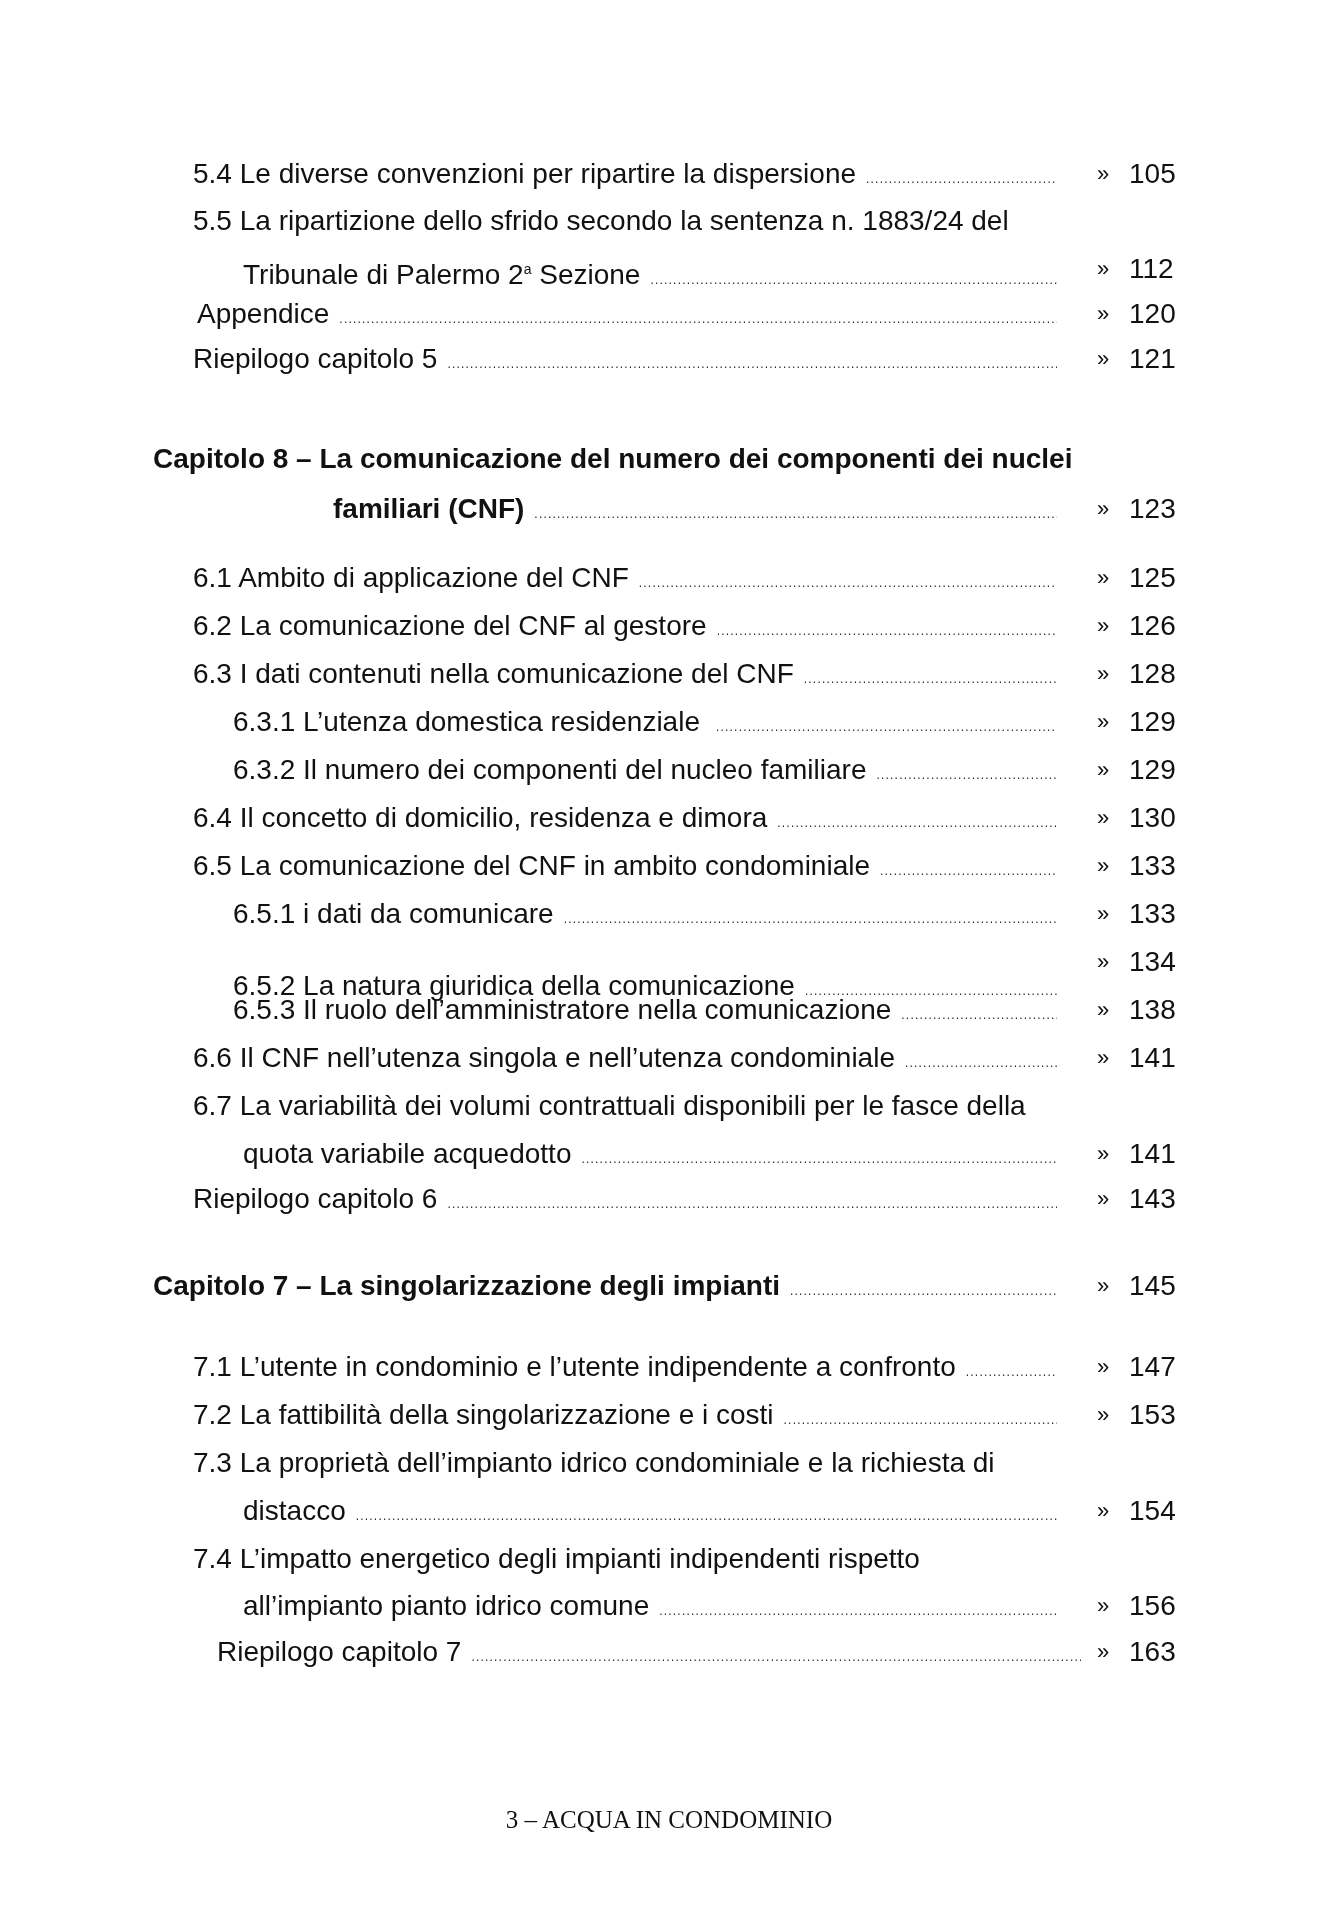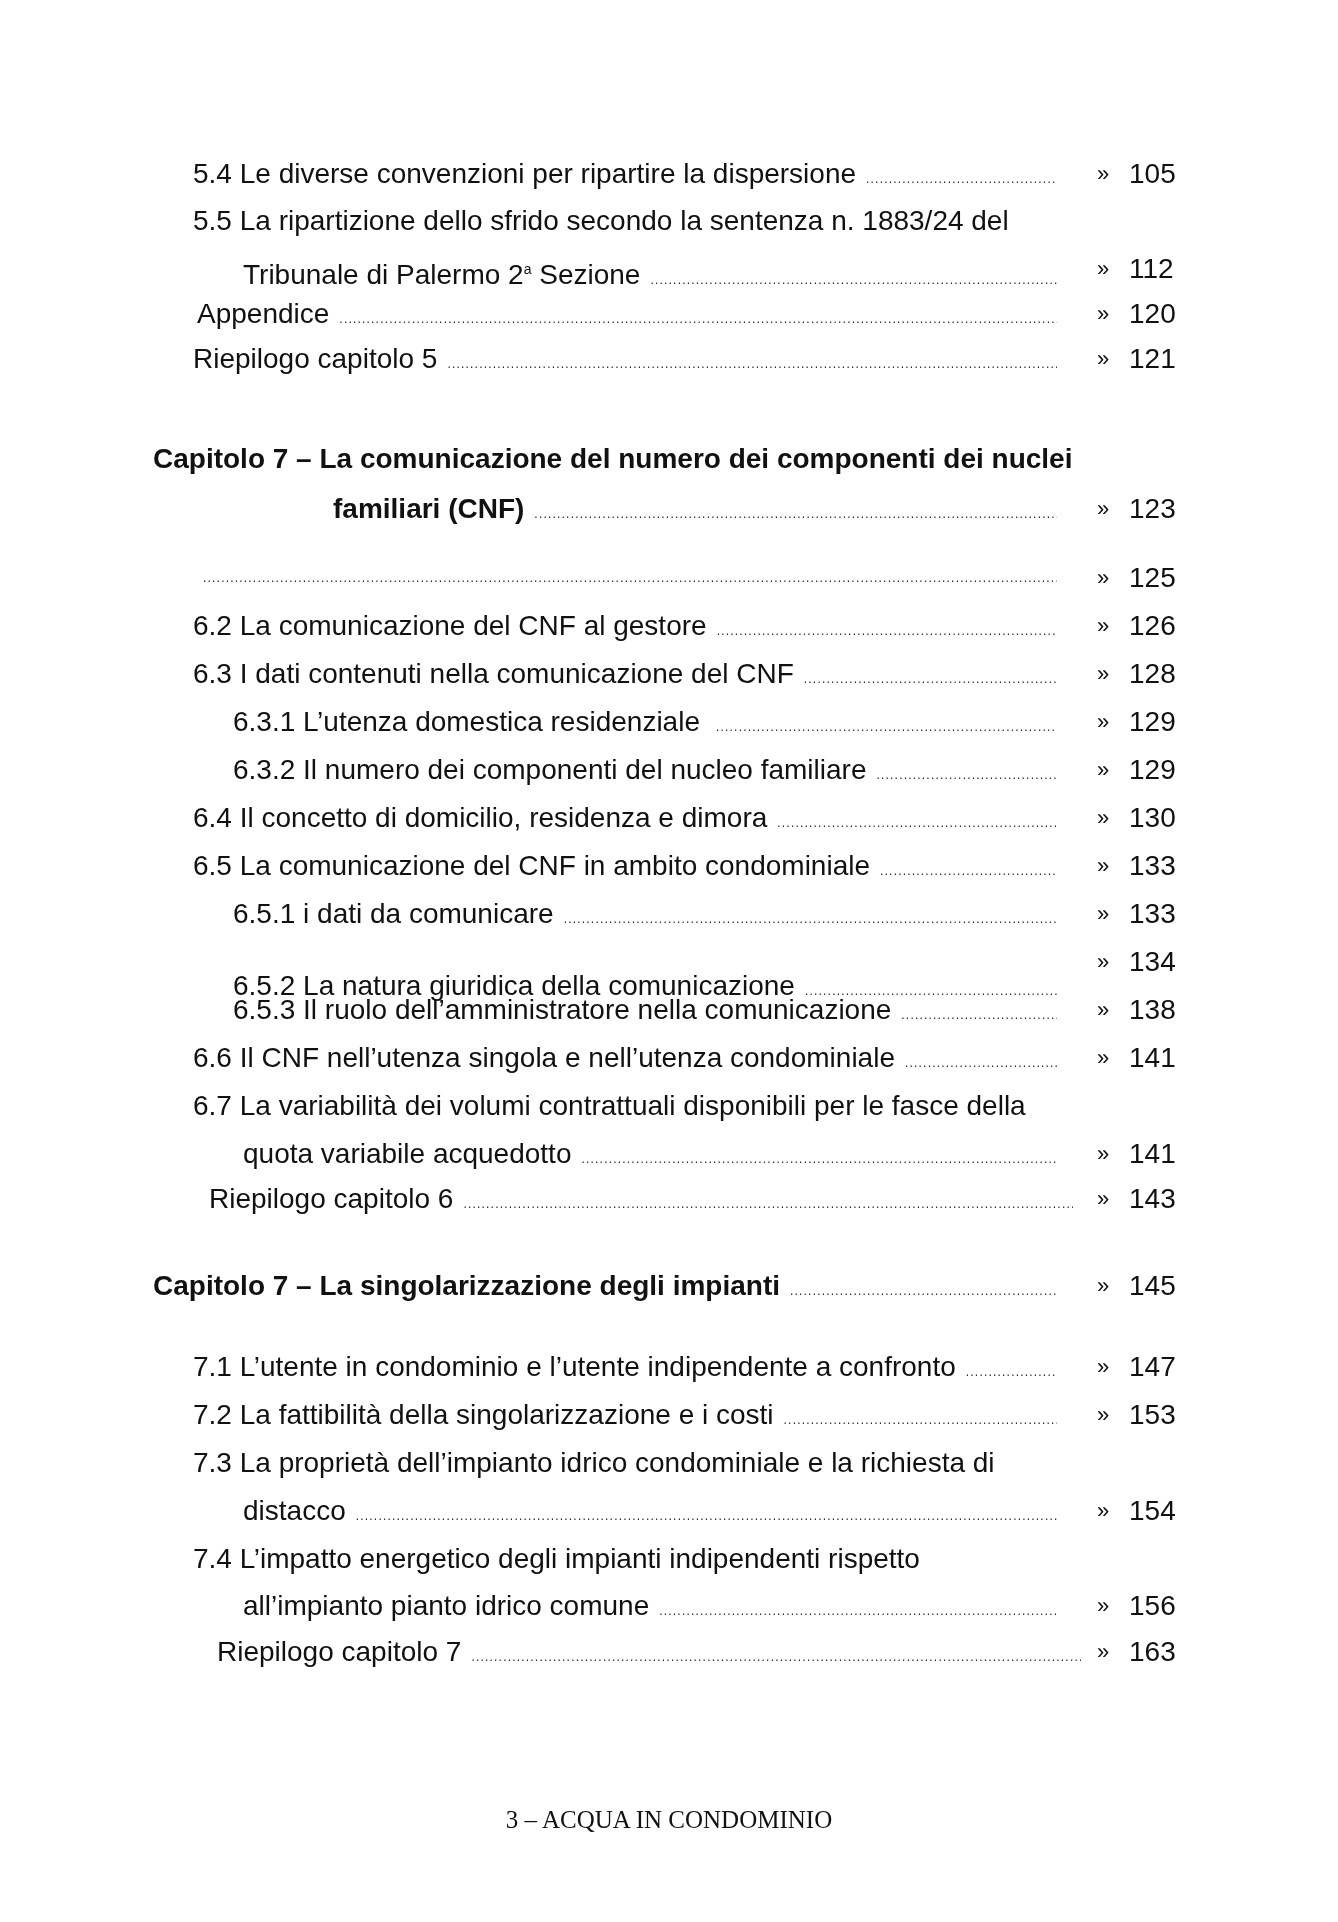--- a/index.html
+++ b/index.html
@@ -47,30 +47,31 @@
 <span class="line page" style="top:290px;">120</span>
 
 <div class="line" style="top:335px;left:193px;width:884px;">
   <span class="entry-text">Riepilogo capitolo 5</span>
   <span class="leader"></span>
 </div>
 <span class="line raquo" style="top:335px;">»</span>
 <span class="line page" style="top:335px;">121</span>
 
 <div class="line bold" style="top:435px;left:153px;">
-  <span class="entry-text">Capitolo 7 – La comunicazione del numero dei componenti dei nuclei</span>
+  <span class="entry-text">Capitolo 8 – La comunicazione del numero dei componenti dei nuclei</span>
 </div>
 <div class="line bold" style="top:485px;left:333px;width:744px;">
   <span class="entry-text">familiari (CNF)</span>
   <span class="leader"></span>
 </div>
 <span class="line raquo" style="top:485px;">»</span>
 <span class="line page" style="top:485px;">123</span>
 
 <div class="line" style="top:554px;left:193px;width:884px;">
+  <span class="entry-text">6.1 Ambito di applicazione del CNF</span>
   <span class="leader"></span>
 </div>
 <span class="line raquo" style="top:554px;">»</span>
 <span class="line page" style="top:554px;">125</span>
 
 <div class="line" style="top:602px;left:193px;width:884px;">
   <span class="entry-text">6.2 La comunicazione del CNF al gestore</span>
   <span class="leader"></span>
 </div>
 <span class="line raquo" style="top:602px;">»</span>
@@ -142,21 +143,21 @@
 <div class="line" style="top:1082px;left:193px;">
   <span class="entry-text">6.7 La variabilità dei volumi contrattuali disponibili per le fasce della</span>
 </div>
 <div class="line" style="top:1130px;left:243px;width:834px;">
   <span class="entry-text">quota variabile acquedotto</span>
   <span class="leader"></span>
 </div>
 <span class="line raquo" style="top:1130px;">»</span>
 <span class="line page" style="top:1130px;">141</span>
 
-<div class="line" style="top:1175px;left:193px;width:884px;margin-left:16px;">
+<div class="line" style="top:1175px;left:193px;width:884px;">
   <span class="entry-text">Riepilogo capitolo 6</span>
   <span class="leader"></span>
 </div>
 <span class="line raquo" style="top:1175px;">»</span>
 <span class="line page" style="top:1175px;">143</span>
 
 <div class="line bold" style="top:1262px;left:153px;width:924px;">
   <span class="entry-text">Capitolo 7 – La singolarizzazione degli impianti</span>
   <span class="leader"></span>
 </div>

